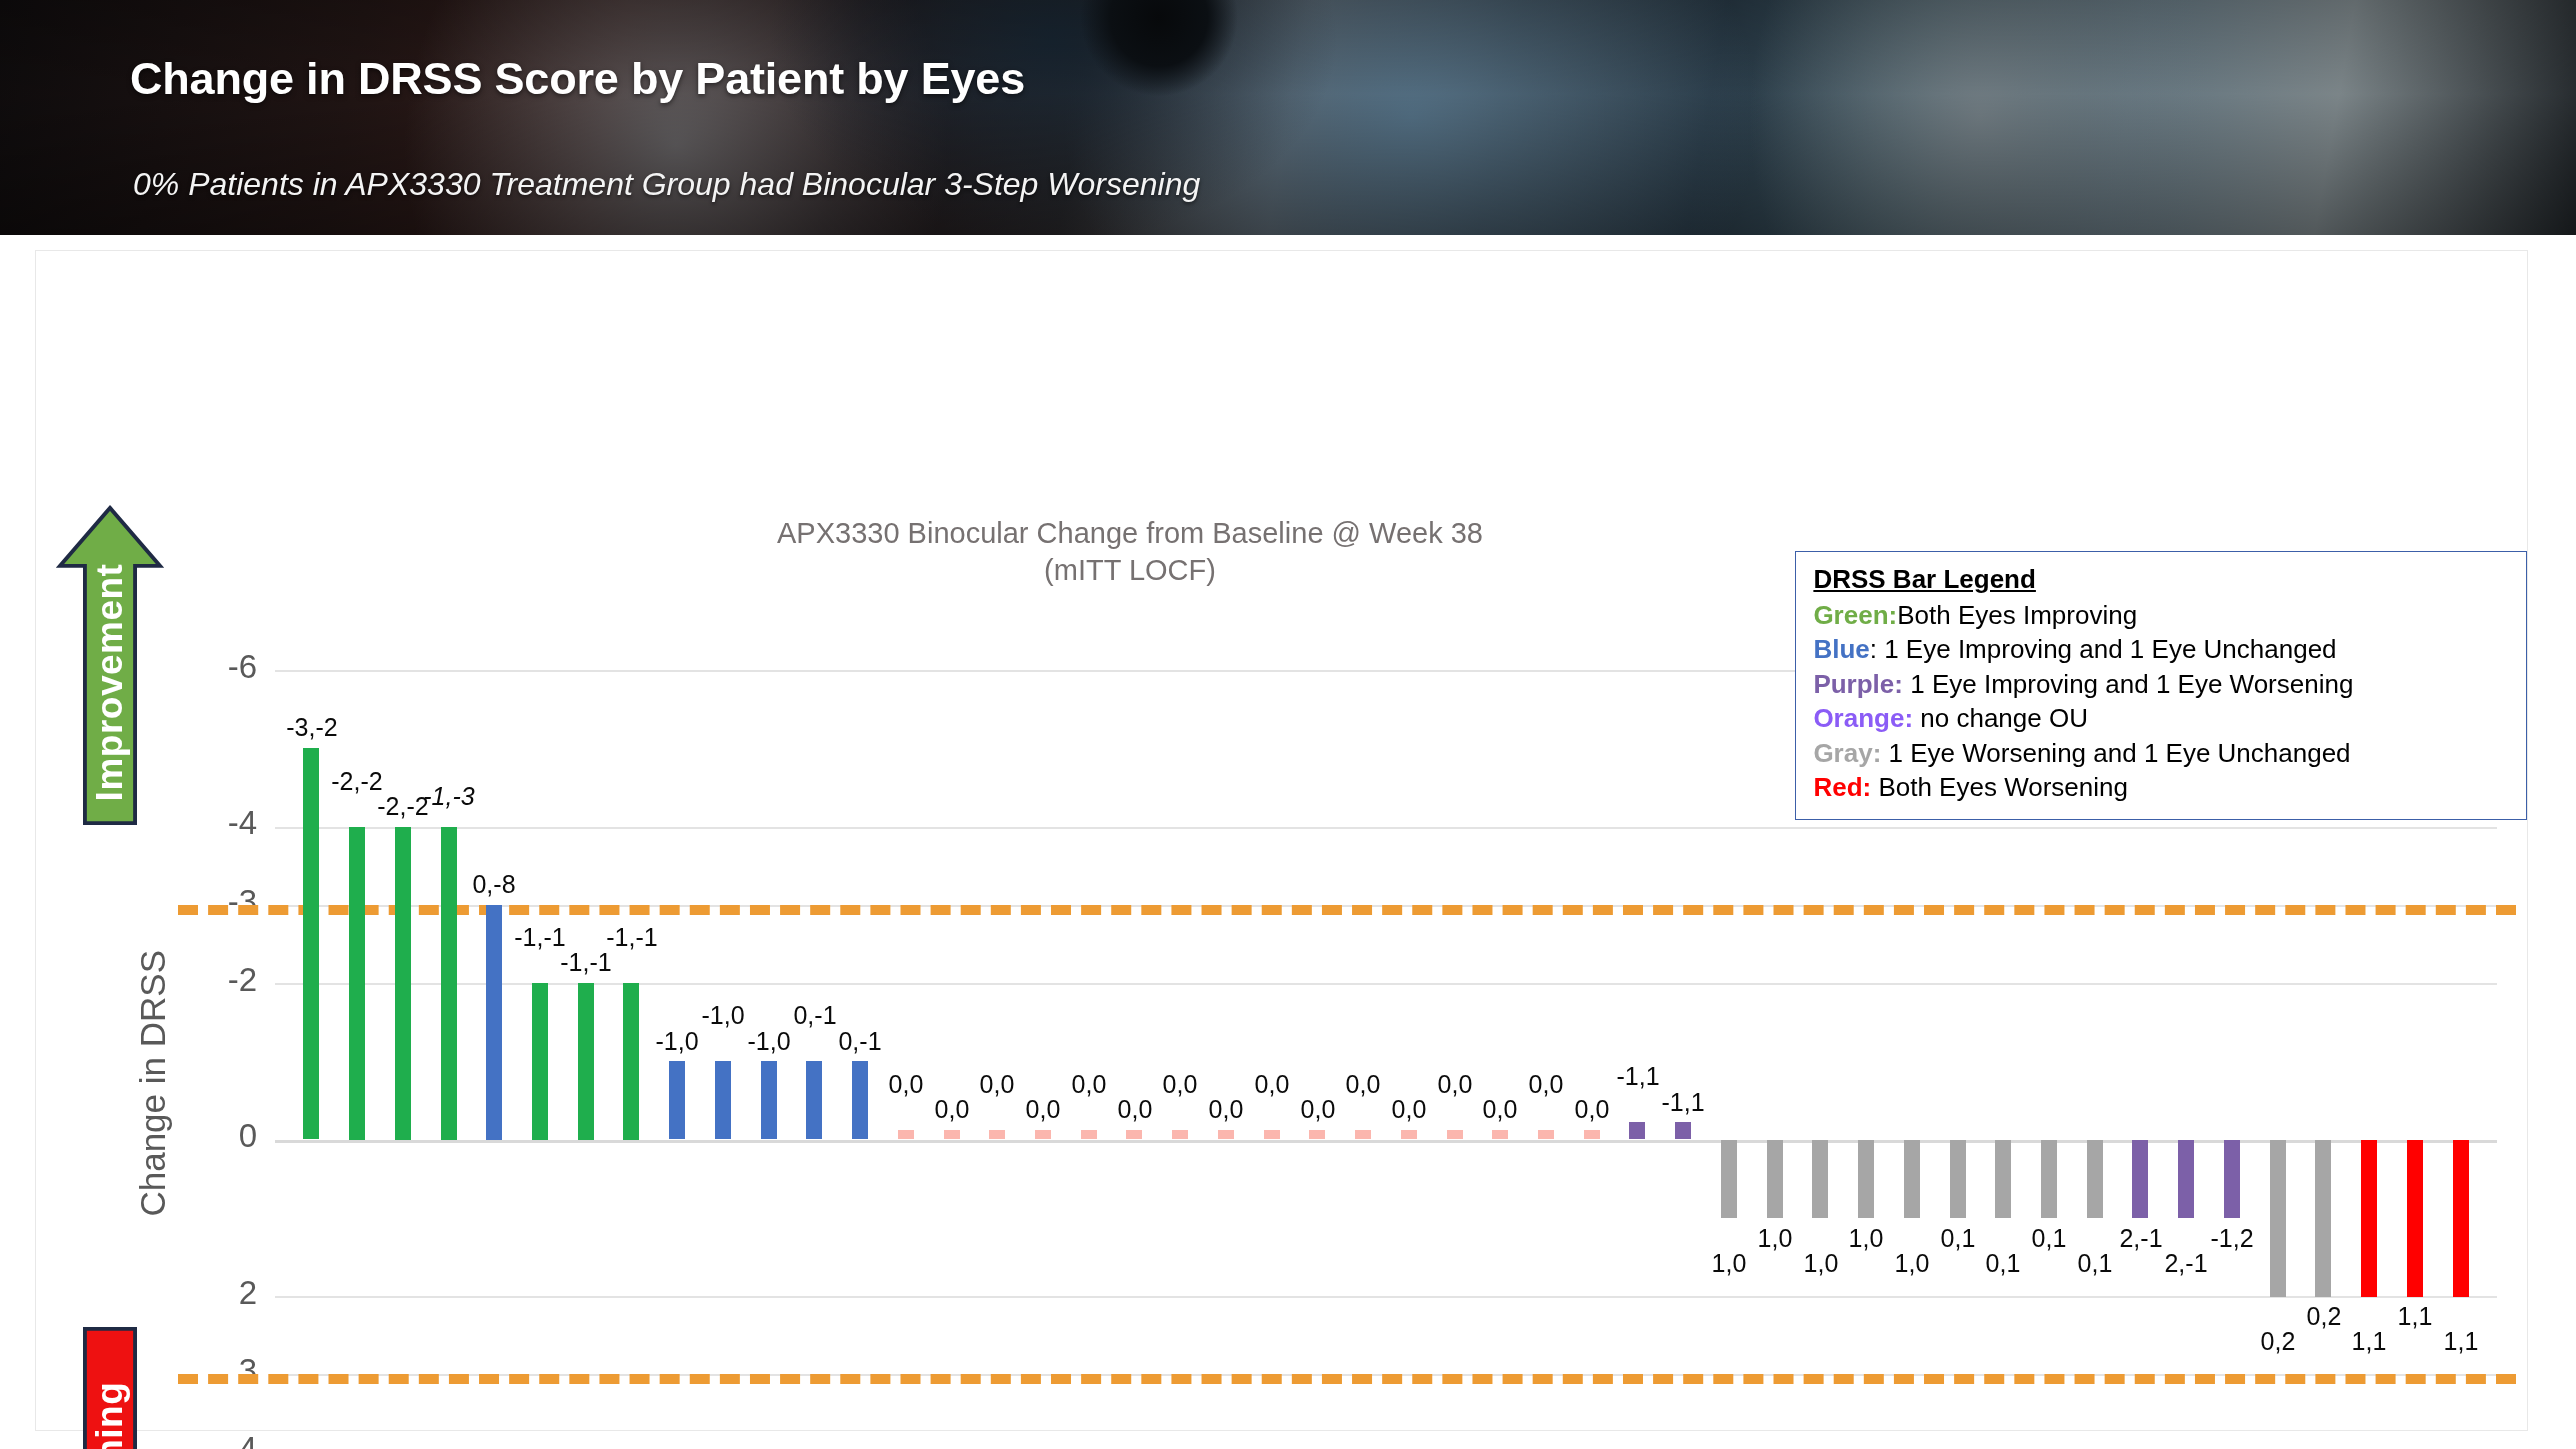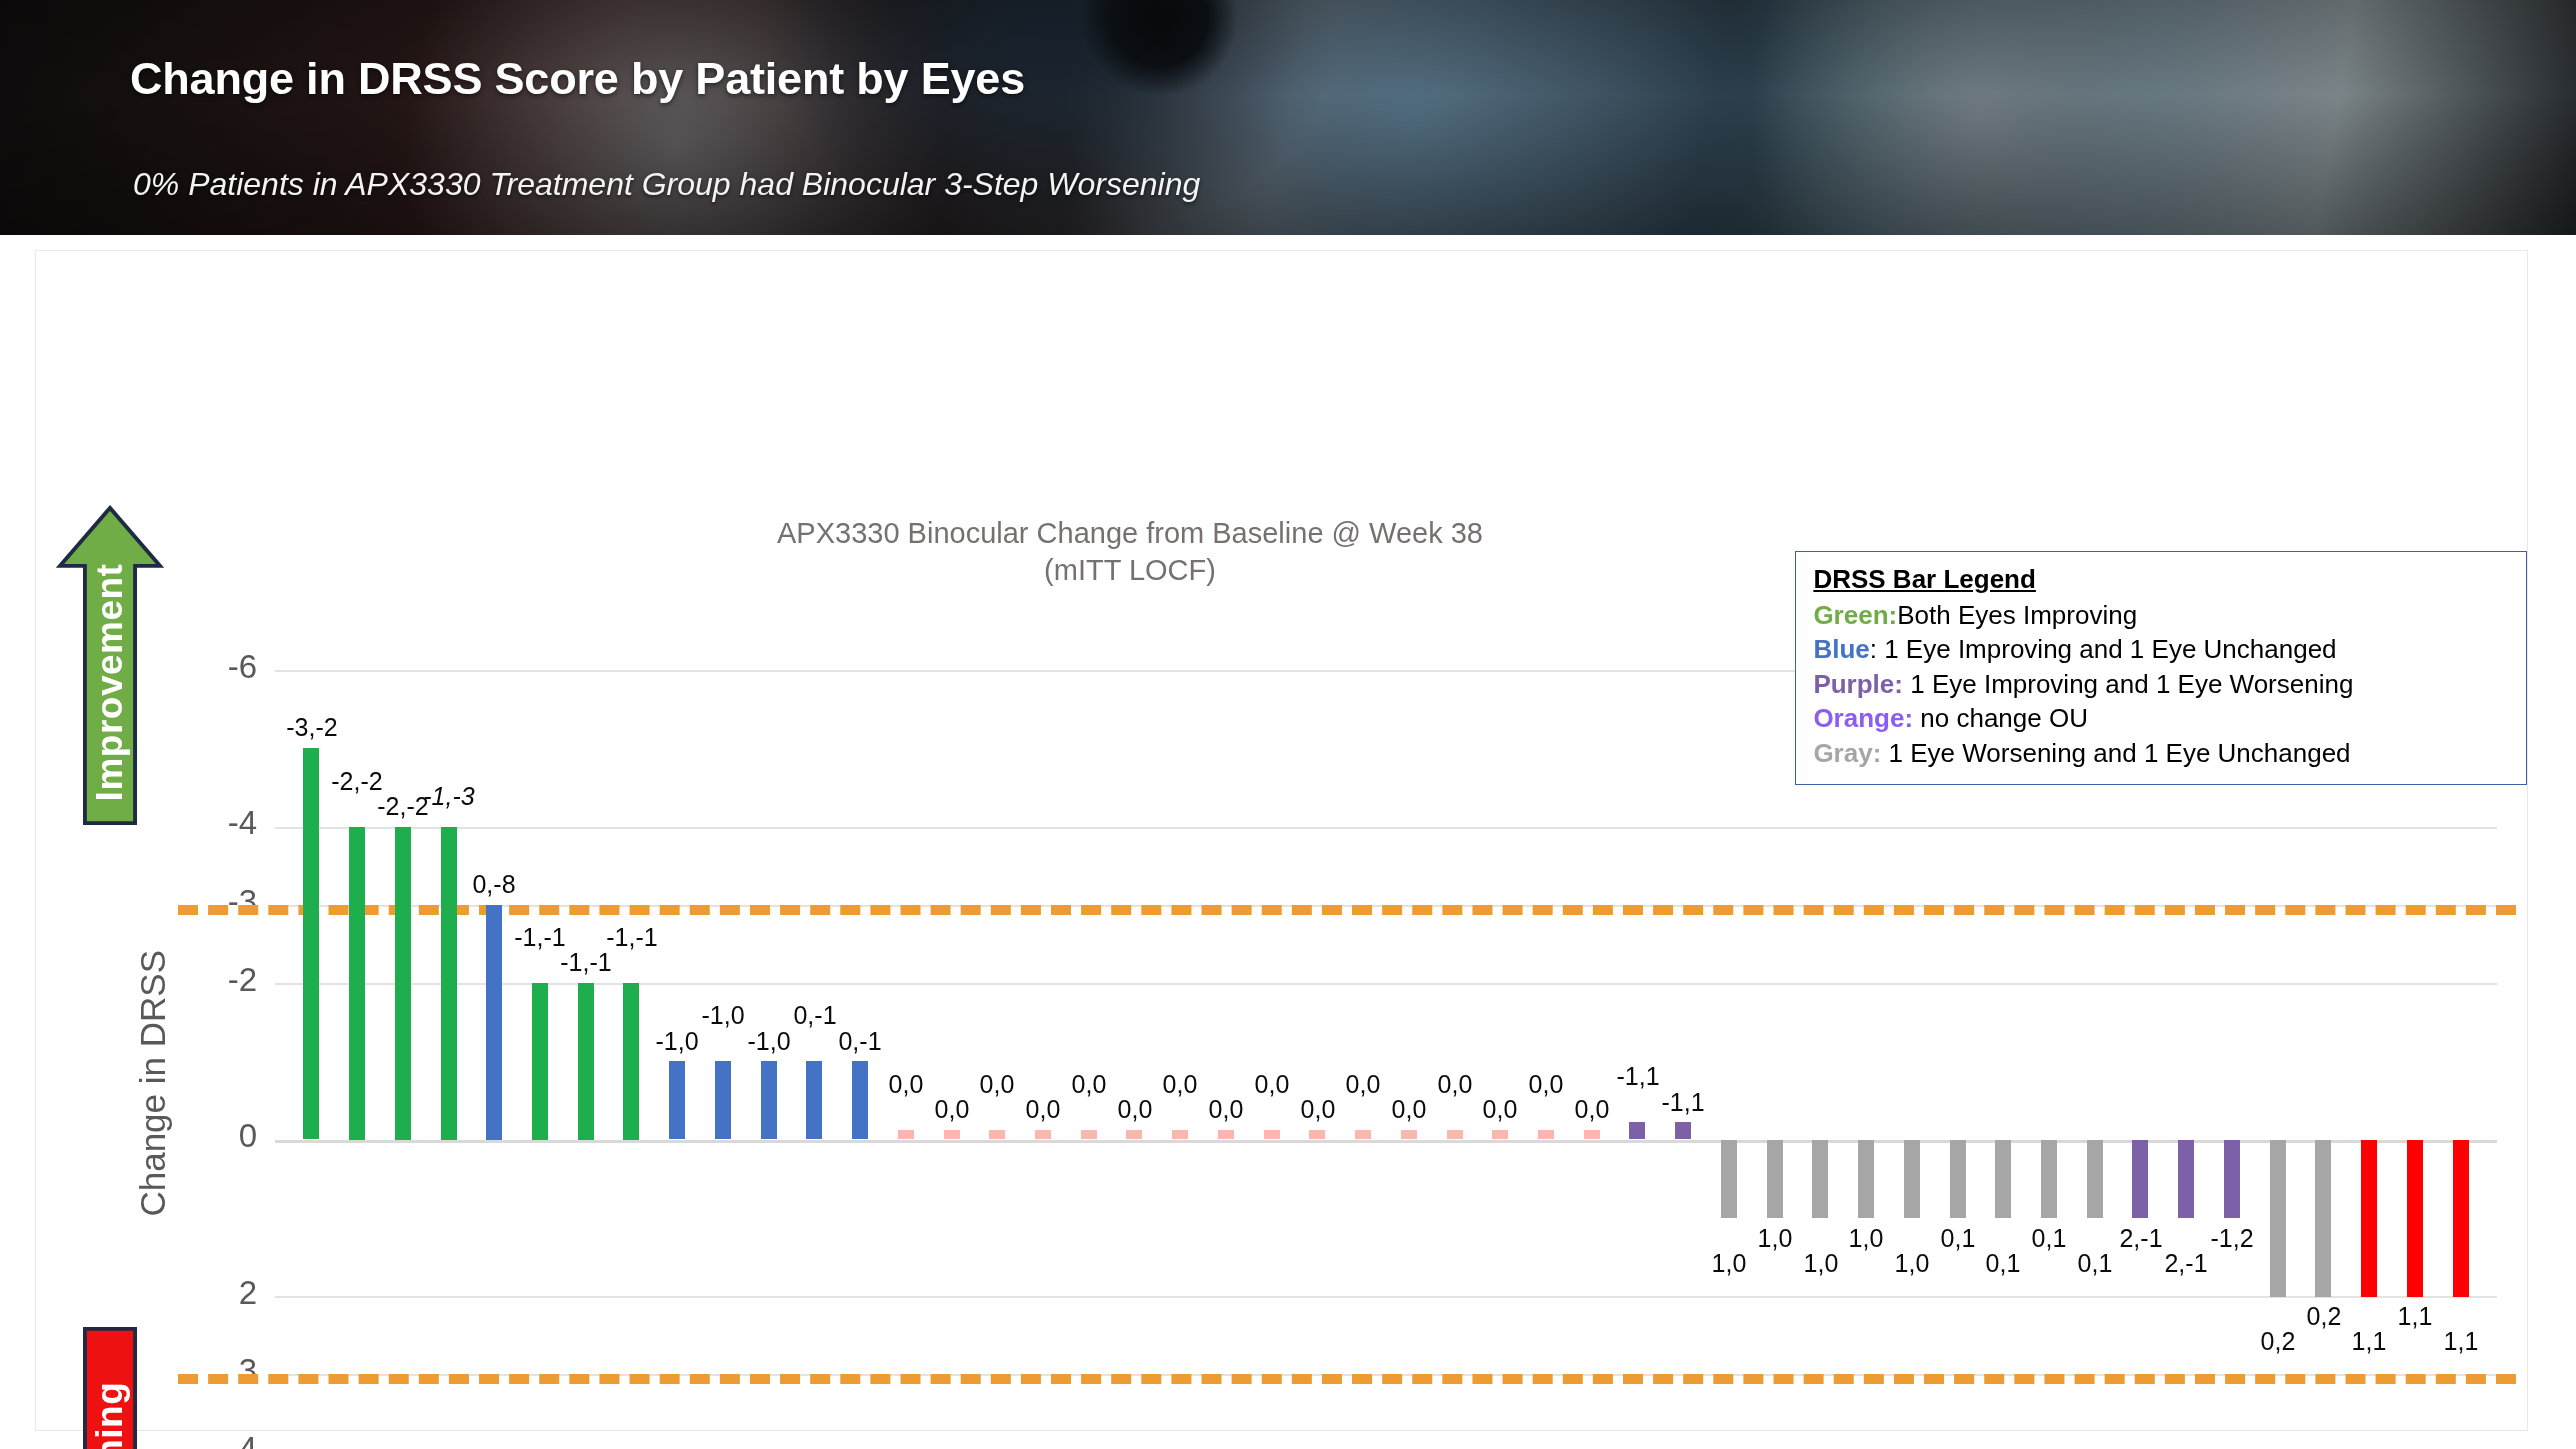--- a/index.html
+++ b/index.html
@@ -273,18 +273,19 @@
       </div>
 
   <div class="legend">
     <div class="legend-title">DRSS Bar Legend</div>
     <div id="legend-rows">
           <div class="legend-row"><b style="color: rgb(112, 173, 71);">Green:</b><span>Both Eyes Improving</span></div>
           <div class="legend-row"><b style="color: rgb(68, 114, 196);">Blue</b><span>: 1 Eye Improving and 1 Eye Unchanged</span></div>
           <div class="legend-row"><b style="color: rgb(124, 96, 168);">Purple:</b><span> 1 Eye Improving and 1 Eye Worsening</span></div>
           <div class="legend-row"><b style="color: #8b5cf6;">Orange:</b><span> no change OU</span></div>
           <div class="legend-row"><b style="color: rgb(166, 166, 166);">Gray:</b><span> 1 Eye Worsening and 1 Eye Unchanged</span></div>
+          <div class="legend-row"><b style="color: rgb(255, 0, 0);">Red:</b><span> Both Eyes Worsening</span></div>
         </div>
   </div>
 </div>
 
 </div>
 
 
 </body></html>

